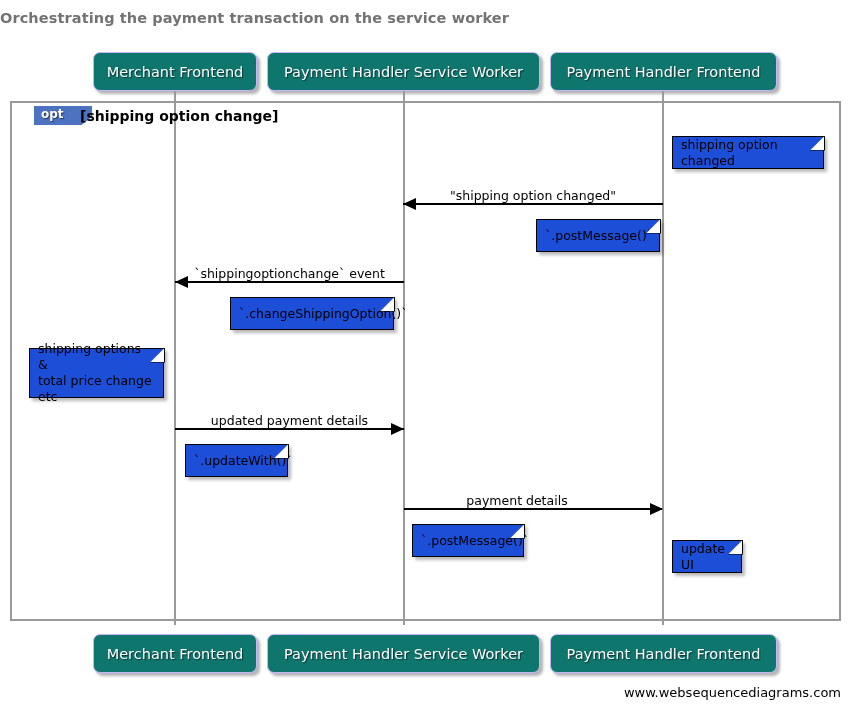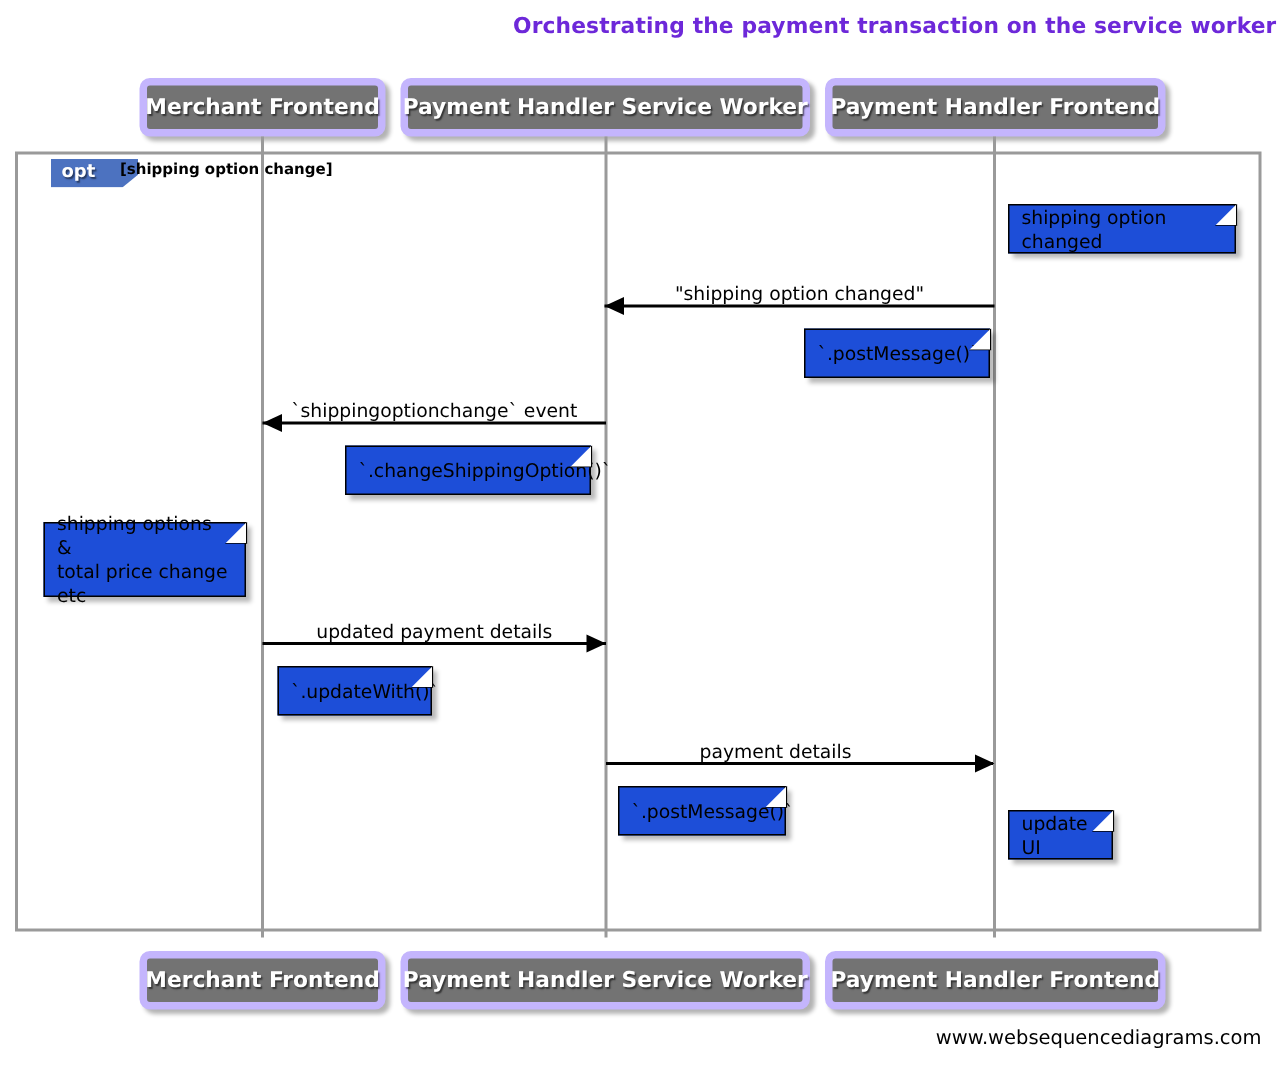--- a/index.html
+++ b/index.html
@@ -18,38 +18,38 @@
     background: #ffffff;
     overflow: hidden;
   }
 
   
   .diagram-title {
     position: absolute;
     left: 0;
     top: 10px;
     width: 851px;
-    text-align: right;
+    text-align: left;
     font-size: 14.5px;
     font-weight: bold;
-    color: #6d28d9;
+    color: #737373;
     letter-spacing: 0.1px;
   }
 
   
   .actor-box {
     position: absolute;
     box-sizing: border-box;
-    background: #737373;
-    border: 5px solid #c4b5fd;
+    background: #0f766e;
+    border: 1px solid #c4b5fd;
     border-radius: 7px;
     box-shadow: 3px 3px 3px rgba(0,0,0,0.30);
     color: #ffffff;
     font-size: 14.5px;
-    font-weight: bold;
+    font-weight: normal;
     display: flex;
     align-items: center;
     justify-content: center;
     text-shadow: 1px 1px 1px rgba(0,0,0,0.55);
     white-space: nowrap;
   }
 
   
   .lifeline {
     position: absolute;
@@ -72,21 +72,21 @@
     font-size: 12px;
     font-weight: bold;
     padding: 1px 9px 2px 7px;
     line-height: 15px;
     text-shadow: 1px 1px 1px rgba(0,0,0,0.5);
     clip-path: polygon(0 0, 100% 0, 100% 55%, 82% 100%, 0 100%);
     margin-left: 22px;
   }
   .frame-cond {
     position: absolute;
-    font-size: 10px;
+    font-size: 14px;
     font-weight: bold;
     color: #000000;
     white-space: nowrap;
   }
 
   
   .msg-line {
     position: absolute;
     height: 2px;
     background: #000000;

